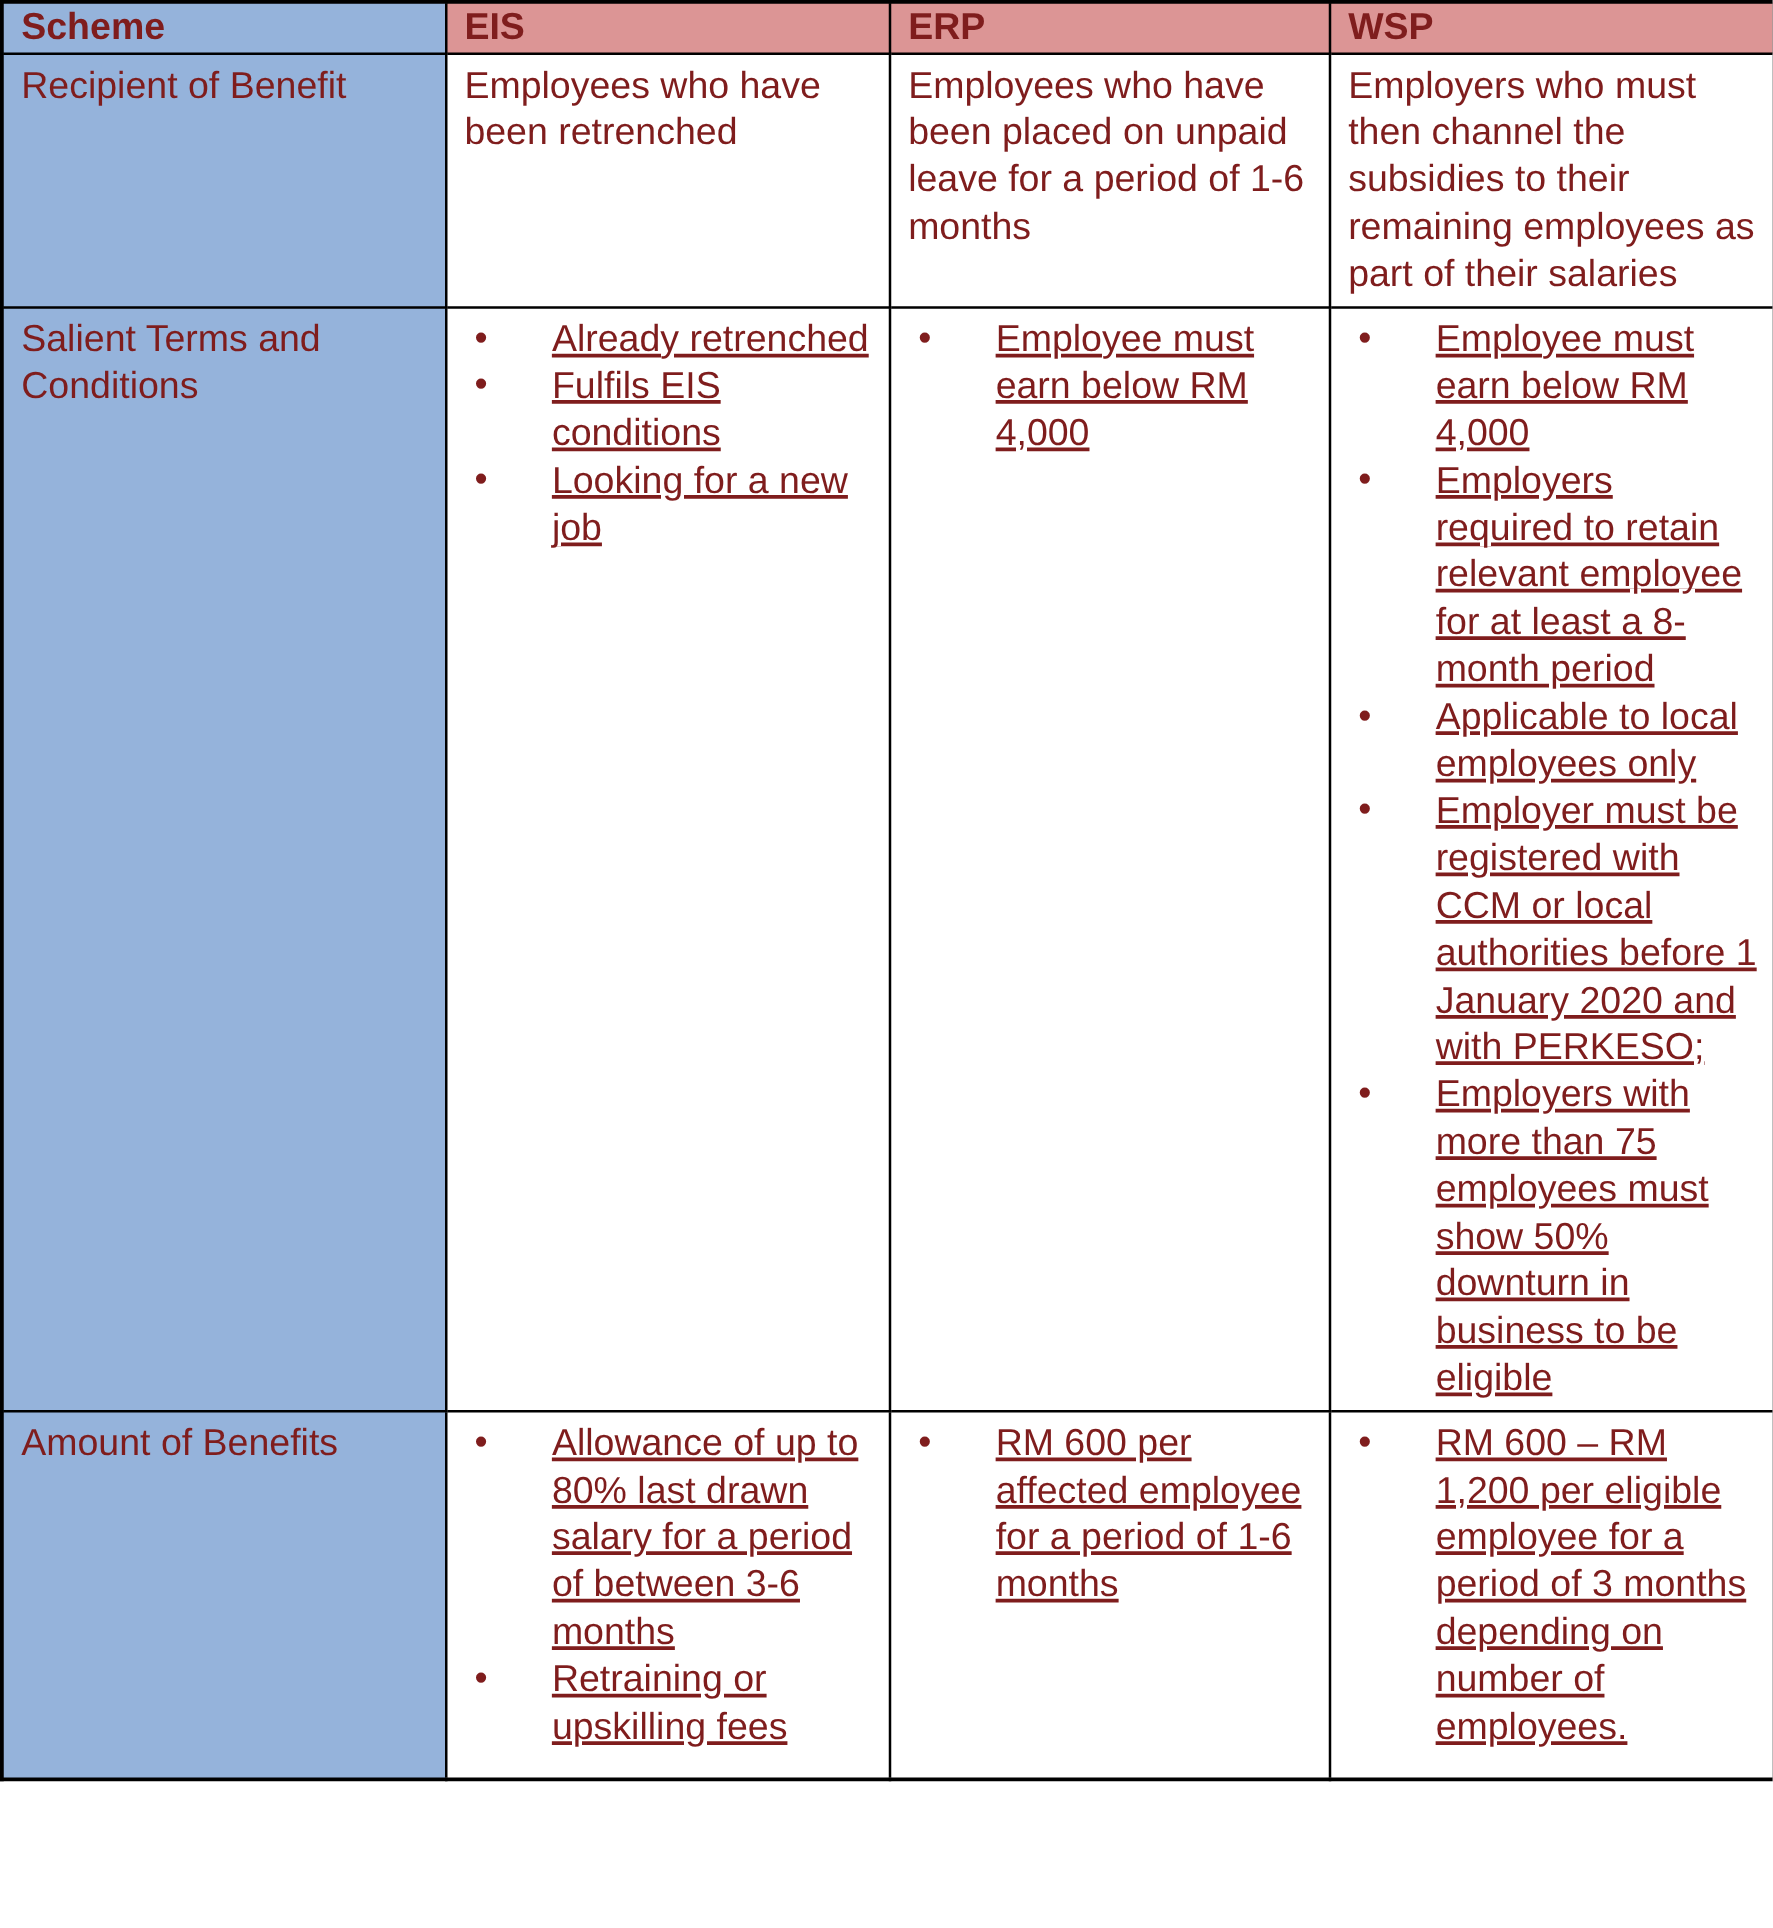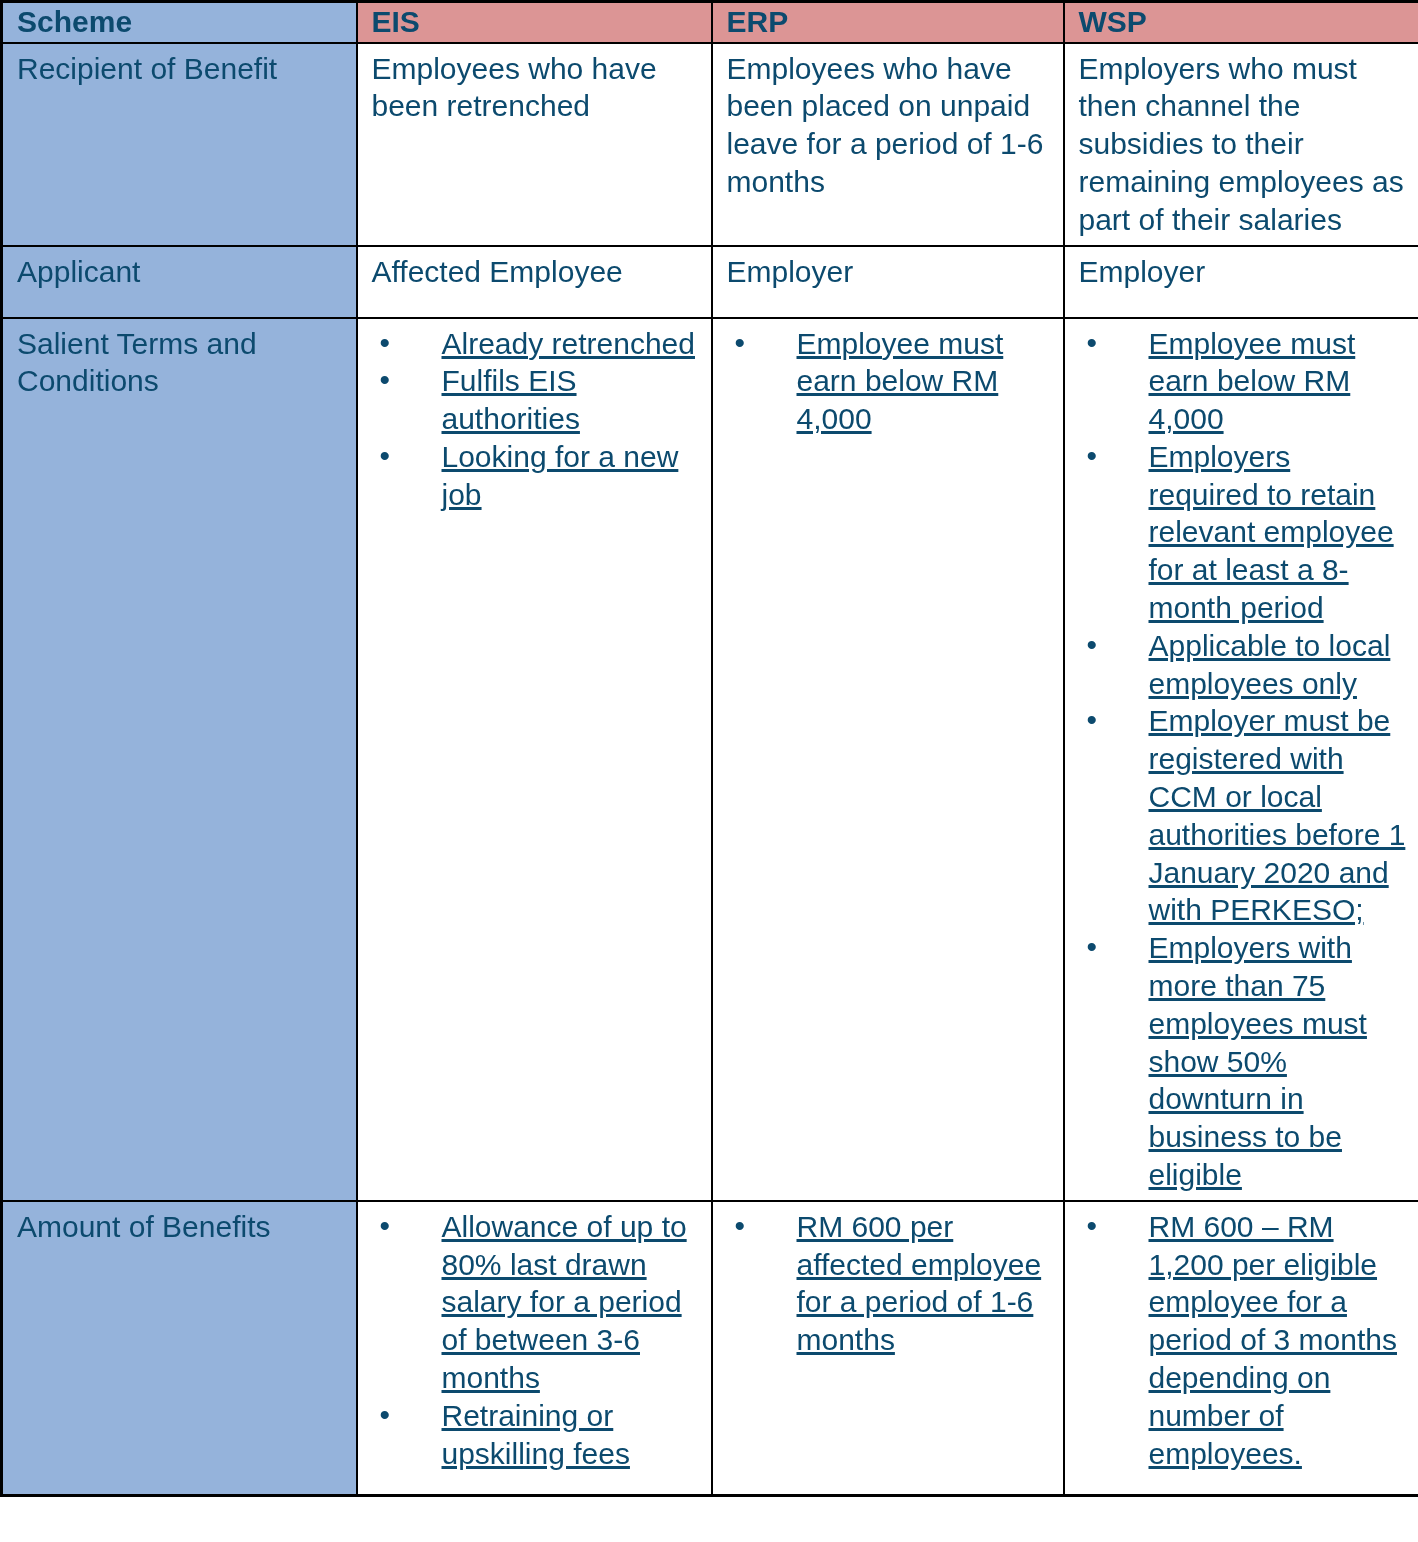--- a/index.html
+++ b/index.html
@@ -34,21 +34,21 @@
   table.scheme-table col.c-erp   { width: 352px; }
   table.scheme-table col.c-wsp   { width: 356px; }
 
   table.scheme-table td,
   table.scheme-table th {
     border: 2px solid #000000;
     vertical-align: top;
     padding: 6px 10px 6px 14px;
     font-size: 30px;
     line-height: 1.26;
-    color: #0c4a6e;
+    color: #7f1d1d;
     font-weight: normal;
     text-align: left;
     box-sizing: border-box;
     word-wrap: break-word;
     overflow-wrap: break-word;
   }
 
   
   tr.header-row th {
     font-weight: bold;
@@ -135,39 +135,27 @@
           <p class="plain">Employees who have been retrenched</p>
         </td>
         <td class="body-cell">
           <p class="plain">Employees who have been placed on unpaid leave for a period of 1-6 months</p>
         </td>
         <td class="body-cell">
           <p class="plain">Employers who must then channel the subsidies to their remaining employees as part of their salaries</p>
         </td>
       </tr>
 
-      <tr class="row-applicant">
-        <td class="label-cell">Applicant</td>
-        <td class="body-cell">
-          <p class="plain">Affected Employee</p>
-        </td>
-        <td class="body-cell">
-          <p class="plain">Employer</p>
-        </td>
-        <td class="body-cell">
-          <p class="plain">Employer</p>
-        </td>
-      </tr>
 
       <tr class="row-salient">
         <td class="label-cell">Salient Terms and Conditions</td>
         <td class="body-cell">
           <ul class="bullets">
               <li>Already retrenched</li>
-              <li>Fulfils EIS authorities</li>
+              <li>Fulfils EIS conditions</li>
               <li>Looking for a new job</li>
             </ul>
         </td>
         <td class="body-cell">
           <ul class="bullets">
               <li>Employee must earn below RM 4,000</li>
             </ul>
         </td>
         <td class="body-cell">
           <ul class="bullets">

